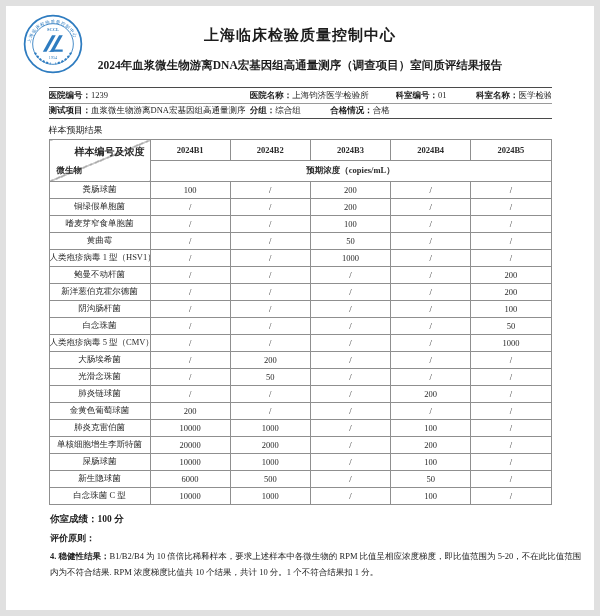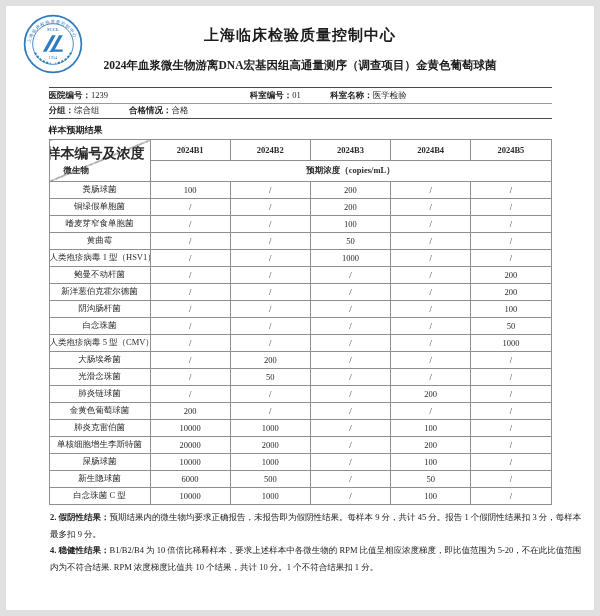--- a/index.html
+++ b/index.html
@@ -35,42 +35,42 @@
     font-size:8.5px;
   }
   .info-row { display:flex; height:15px; align-items:center; }
   .info-row + .info-row { border-top:1px solid #9a9a9a; }
   .info-cell { white-space:nowrap; overflow:hidden; }
   .ic-0 { width:40%; } .ic-1 { width:29%; } .ic-2 { width:16%; } .ic-3 { width:15%; }
   .lbl { font-weight:bold; }
   
   .section-title {
     width:503px; margin:5px auto 2px;
-    font-size:9px; font-weight:bold;
+    font-size:9px; font-weight:normal;
   }
   table.results {
     width:503px; margin:0 auto;
     border-collapse:collapse; table-layout:fixed;
     font-size:8.5px;
   }
   table.results th, table.results td {
     border:1px solid #8f8f8f; text-align:center;
     padding:0; height:17px; color:#2a2a2a;
     overflow:hidden; white-space:nowrap;
   }
   table.results { border:1.5px solid #4a4a4a; }
   table.results thead th { font-weight:bold; height:21px; }
   .corner {
     position:relative; width:101px;
     background:linear-gradient(to bottom right,
       transparent calc(50% - 0.6px), #8f8f8f calc(50% - 0.6px),
       #8f8f8f calc(50% + 0.6px), transparent calc(50% + 0.6px));
   }
-  .corner-top  { position:absolute; top:5px;  right:5px; font-size:14px; font-weight:bold; }
-  .corner-bot  { position:absolute; bottom:4px; left:14px; font-size:8.5px; font-weight:bold; }
+  .corner-top  { position:absolute; top:5px;  right:5px; font-size:10px; font-weight:bold; }
+  .corner-bot  { position:absolute; bottom:4px; left:7px; font-size:8.5px; font-weight:bold; }
   td.val { color:#3a3a3a; }
   
   .score { margin:8px 0 0 44px; font-size:9.5px; font-weight:bold; }
   .principles { margin:4px 12px 0 44px; font-size:8.5px; line-height:1.95; color:#222; }
   .p-title { font-weight:bold; font-size:9px; }
   .lead { font-weight:bold; }
 </style>
 </head>
 <body>
 
@@ -88,29 +88,31 @@
     <text x="32" y="18.5" font-size="4.6" text-anchor="middle" fill="#2e7cc0" font-weight="bold">SCCL</text>
     <path d="M21.5 40 L31 23 L34.8 23 L25.3 40 Z" fill="#2e7cc0"></path>
     <path d="M28.8 40 L38.3 23 L42.1 23 L32.6 40 Z" fill="#2e7cc0"></path>
     <path d="M27 40 L42 40 L42 37.6 L32.5 37.6 Z" fill="#2e7cc0"></path>
     <text x="32" y="47.8" font-size="4.3" text-anchor="middle" fill="#2e7cc0">1954</text>
     <path d="M13.5 41 A 20.5 20.5 0 0 0 29.5 52.2" fill="none" stroke="#2e7cc0" stroke-width="2.1" stroke-dasharray="2.2 1.7"></path>
     <path d="M50.5 41 A 20.5 20.5 0 0 1 34.5 52.2" fill="none" stroke="#2e7cc0" stroke-width="2.1" stroke-dasharray="2.2 1.7"></path>
   </svg>
 
   <div class="title">上海临床检验质量控制中心</div>
-  <div class="subtitle">2024年血浆微生物游离DNA宏基因组高通量测序（调查项目）金黄色葡萄球菌</div>
+  <div class="subtitle">2024年血浆微生物游离DNA宏基因组高通量测序（调查项目）室间质评结果报告</div>
 
   <div class="info-table">
     <div class="info-row">
       <div class="info-cell ic-0"><span class="lbl">医院编号：</span><span>1239</span></div>
+      <div class="info-cell ic-1"><span class="lbl">医院名称：</span><span>上海钧济医学检验所</span></div>
       <div class="info-cell ic-2"><span class="lbl">科室编号：</span><span>01</span></div>
       <div class="info-cell ic-3"><span class="lbl">科室名称：</span><span>医学检验所</span></div>
     </div>
     <div class="info-row">
+      <div class="info-cell ic-0"><span class="lbl">测试项目：</span><span>血浆微生物游离DNA宏基因组高通量测序</span></div>
       <div class="info-cell ic-2"><span class="lbl">分组：</span><span>综合组</span></div>
       <div class="info-cell ic-3"><span class="lbl">合格情况：</span><span>合格</span></div>
     </div>
   </div>
 
   <div class="section-title">样本预期结果</div>
 
   <table class="results">
     <thead>
       <tr>
@@ -295,24 +297,25 @@
       <td class="name">白念珠菌 C 型</td>
       <td class="val">10000</td>
       <td class="val">1000</td>
       <td class="val">/</td>
       <td class="val">100</td>
       <td class="val">/</td>
     </tr>
   </tbody>
   </table>
 
+  <div class="score">
+    <span>你室成绩：</span><span>100 分</span>
+  </div>
 
   <div class="principles">
-    <div class="p-item">
-      <span class="lead">2. 假阴性结果：</span><span>预期结果内的微生物均要求正确报告，未报告即为假阴性结果。每样本 9 分，共计 45 分。报告 1 个假阴性结果扣 3 分，每样本最多扣 9 分。</span>
-    </div>
+    <div class="p-title">评价原则：</div>
     <div class="p-item">
       <span class="lead">4. 稳健性结果：</span><span>B1/B2/B4 为 10 倍倍比稀释样本，要求上述样本中各微生物的 RPM 比值呈相应浓度梯度，即比值范围为 5-20，不在此比值范围内为不符合结果. RPM 浓度梯度比值共 10 个结果，共计 10 分。1 个不符合结果扣 1 分。</span>
     </div>
 
   </div>
 
 </div>
 
 </body></html>

